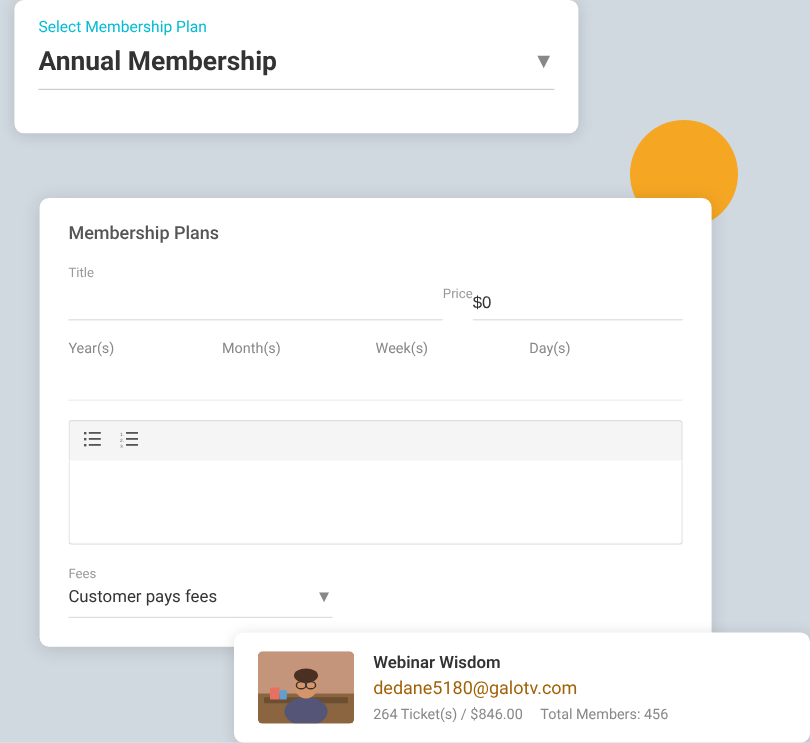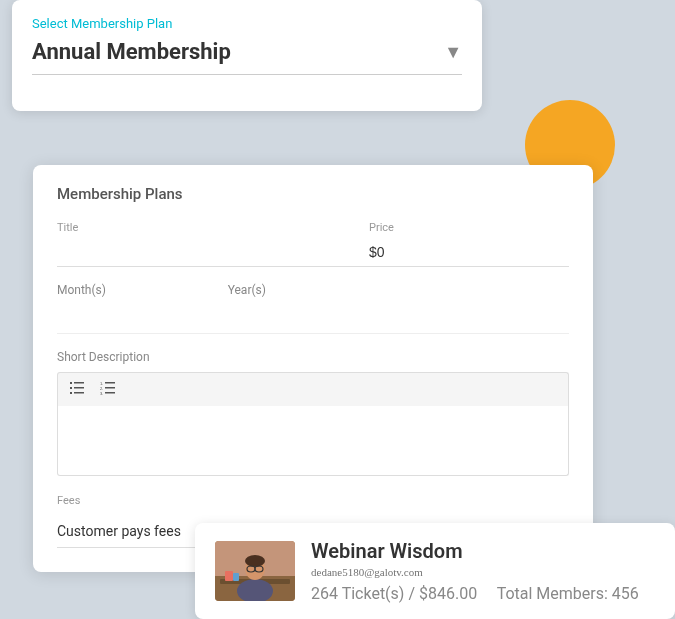--- a/index.html
+++ b/index.html
@@ -116,21 +116,21 @@
       gap: 0;
       margin-bottom: 16px;
     }
     .form-field {
       display: flex;
       flex-direction: column;
       flex: 1;
     }
     .form-field-price {
       display: flex;
-      flex-direction: column;
+      flex-direction: row;
       width: 200px;
     }
     .field-label {
       font-size: 11px;
       color: #999;
       margin-bottom: 4px;
     }
     .field-input {
       border: none;
       border-bottom: 1px solid #ddd;
@@ -203,21 +203,21 @@
       outline: none;
       color: #333;
       font-family: inherit;
     }
     .fees-section {
       margin-top: 14px;
     }
     .fees-label {
       font-size: 11px;
       color: #999;
-      margin-bottom: 16px;
+      margin-bottom: 4px;
     }
     .fees-dropdown {
       display: flex;
       align-items: center;
       justify-content: space-between;
       border-bottom: 1px solid #ddd;
       padding-bottom: 8px;
       width: 220px;
     }
     .fees-value {
@@ -256,33 +256,32 @@
       justify-content: center;
     }
     .person-svg {
       width: 80px;
       height: 60px;
     }
     .webinar-info {
       flex: 1;
     }
     .webinar-title {
-      font-size: 20px;
+      font-size: 14px;
       font-weight: 600;
       color: #333;
       margin-bottom: 3px;
     }
     .webinar-email {
-      font-size: 11px;
-      color: #737373;
+      font-size: 15px;
+      color: #a16207;
       margin-bottom: 6px;
-      font-family: Liberation Serif, serif;
     }
     .webinar-stats {
-      font-size: 16px;
+      font-size: 12px;
       color: #888;
     }
   </style>
 </head>
 <body>
 
 <div class="bg-shape-orange"></div>
 <div class="bg-shape-blue"></div>
 
 <div class="card-dropdown">
@@ -302,34 +301,38 @@
       <input type="text" class="field-input" value="" style="">
     </div>
     <div class="form-field-price">
       <span class="field-label">Price</span>
       <input type="text" class="field-input" value="$0" style="">
     </div>
   </div>
 
   <div class="duration-row">
     <div class="duration-field">
+      <span class="duration-label">Year(s)</span>
+      <input type="text" class="duration-input" value="" style="">
+    </div>
+    <div class="duration-field">
       <span class="duration-label">Month(s)</span>
       <input type="text" class="duration-input" value="" style="">
     </div>
     <div class="duration-field">
-      <span class="duration-label">Year(s)</span>
+      <span class="duration-label">Week(s)</span>
       <input type="text" class="duration-input" value="" style="">
     </div>
     <div class="duration-field">
+      <span class="duration-label">Day(s)</span>
       <input type="text" class="duration-input" value="" style="">
     </div>
   </div>
 
   <div>
-    <div class="short-desc-label">Short Description</div>
     <div class="editor-toolbar">
       <button class="toolbar-btn">
         <svg width="16" height="14" viewBox="0 0 16 14" fill="none" xmlns="http://www.w3.org/2000/svg">
           <rect x="0" y="1" width="2" height="2" fill="#555"></rect>
           <rect x="4" y="1" width="10" height="1.5" fill="#555"></rect>
           <rect x="0" y="6" width="2" height="2" fill="#555"></rect>
           <rect x="4" y="6" width="10" height="1.5" fill="#555"></rect>
           <rect x="0" y="11" width="2" height="2" fill="#555"></rect>
           <rect x="4" y="11" width="10" height="1.5" fill="#555"></rect>
         </svg>

